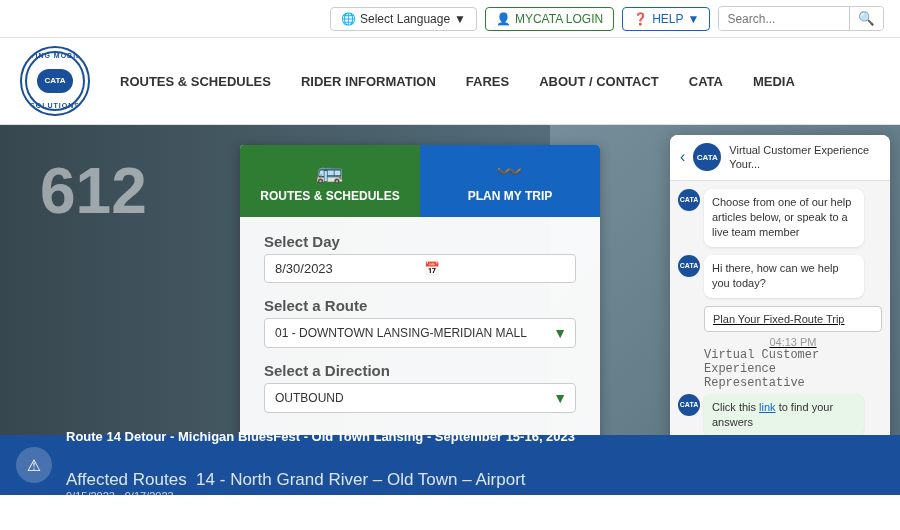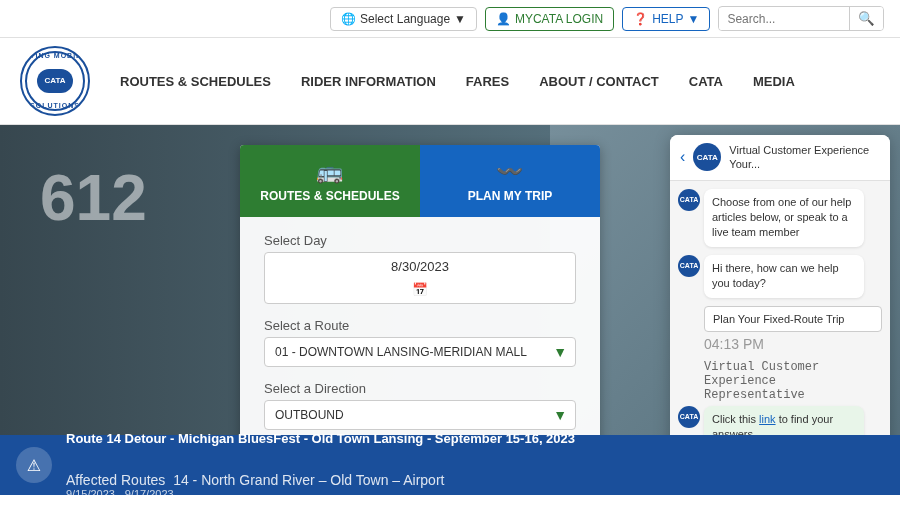--- a/index.html
+++ b/index.html
@@ -88,21 +88,21 @@
       background: linear-gradient(135deg, #b0bec5 0%, #78909c 40%, #546e7a 100%);
       display: flex; align-items: center; justify-content: center;
     }
     .bus-silhouette {
       position: absolute; left: 0; top: 0; bottom: 0; right: 350px;
       background: linear-gradient(to right, #37474f, #546e7a);
       display: flex; align-items: center;
       overflow: hidden;
     }
     .bus-number {
-      position: absolute; top: 36px; left: 40px;
+      position: absolute; top: 29px; left: 40px;
       font-size: 64px; font-weight: bold; color: #fff; opacity: 0.5;
     }
     .bus-stripe {
       position: absolute; bottom: 0; left: 0; right: 0; height: 40px;
       background: #4caf50;
     }
     .bus-stripe2 {
       position: absolute; bottom: 40px; left: 0; right: 0; height: 8px;
       background: #1565c0;
     }
@@ -124,26 +124,25 @@
       flex: 1; padding: 14px 10px;
       text-align: center; cursor: pointer;
       font-size: 12px; font-weight: bold; color: #fff;
       display: flex; flex-direction: column; align-items: center; gap: 4px;
     }
     .tab.active { background: #2e7d32; }
     .tab.inactive { background: #1565c0; }
     .tab-icon { font-size: 22px; }
     .panel-body { padding: 16px 24px 20px; }
     .field-group { margin-bottom: 14px; }
-    .field-label { font-size: 13px; color: #555; margin-bottom: 4px; }
+    .field-label { font-size: 15px; color: #555; margin-bottom: 4px; font-weight: bold; }
     .date-row {
       display: flex; align-items: center; gap: 8px;
       border: 1px solid #ccc; border-radius: 4px; padding: 6px 10px;
       background: #fff;
-      flex-direction: column;
     }
     .date-row span { flex: 1; font-size: 13px; color: #333; }
     .date-icon { font-size: 16px; color: #555; cursor: pointer; }
     .select-row {
       position: relative;
       border: 1px solid #ccc; border-radius: 4px;
       background: #fff;
     }
     .select-row select {
       width: 100%; border: none; outline: none; padding: 7px 30px 7px 10px;
@@ -190,21 +189,21 @@
       background: #1a4f9b; display: flex; align-items: center; justify-content: center;
       color: #fff; font-size: 7px; font-weight: bold; flex-shrink: 0;
     }
     .chat-bubble {
       background: #fff; border-radius: 8px; padding: 6px 8px;
       font-size: 11px; color: #333; max-width: 160px; line-height: 1.4;
       box-shadow: 0 1px 3px rgba(0,0,0,0.1);
     }
     .chat-bubble.green { background: #e8f5e9; }
     .chat-bubble a { color: #1565c0; }
-    .chat-timestamp { font-size: 14px; color: #999; text-align: left; margin-top: 2px; }
+    .chat-timestamp { font-size: 11px; color: #999; text-align: center; margin-top: 2px; }
     .chat-choices { display: flex; gap: 8px; margin-top: 4px; }
     .chat-choice-btn {
       border: 1px solid #1565c0; border-radius: 4px;
       padding: 4px 14px; font-size: 11px; color: #1565c0;
       background: #fff; cursor: pointer;
     }
     .chat-option-btn {
       display: block; width: 100%;
       background: #fff; border: 1px solid #ccc; border-radius: 4px;
       padding: 6px 8px; font-size: 11px; color: #333; text-align: left;
@@ -225,21 +224,21 @@
       position: absolute; bottom: 0; left: 0; right: 0; height: 60px;
       background: #1a4f9b; display: flex; align-items: center; padding: 0 16px; gap: 14px;
     }
     .banner-icon {
       width: 36px; height: 36px; background: rgba(255,255,255,0.2);
       border-radius: 50%; display: flex; align-items: center; justify-content: center;
       color: #fff; font-size: 16px; flex-shrink: 0;
     }
     .banner-text { color: #fff; }
     .banner-title { font-size: 13px; font-weight: bold; }
-    .banner-sub { font-size: 14px; opacity: 0.85; margin-top: 26px; }
+    .banner-sub { font-size: 17px; opacity: 0.85; margin-top: 26px; }
     .banner-date { font-size: 11px; opacity: 0.75; }
   </style>
 </head>
 <body>
 
 <div class="top-bar">
   <button class="top-bar-btn">
     <span>🌐</span>
     <span>Select Language</span>
     <span>▼</span>
@@ -338,21 +337,21 @@
     </div>
     <div class="chat-body">
       <div class="chat-msg-row">
         <div class="chat-msg-avatar">CATA</div>
         <div class="chat-bubble">Choose from one of our help articles below, or speak to a live team member</div>
       </div>
       <div class="chat-msg-row">
         <div class="chat-msg-avatar">CATA</div>
         <div class="chat-bubble">Hi there, how can we help you today?</div>
       </div>
-      <div style="margin-left: 26px; margin-bottom: 8px;">
+      <div style="margin-left: 26px;  text-decoration: underline;">
         <button class="chat-option-btn">Plan Your Fixed-Route Trip</button>
         <div class="chat-timestamp">04:13 PM</div>
       </div>
       <div style="margin-left: 26px; margin-bottom: 4px; font-size:12px; color:#666;font-family:Liberation Mono, monospace;">Virtual Customer Experience Representative</div>
       <div class="chat-msg-row">
         <div class="chat-msg-avatar">CATA</div>
         <div class="chat-bubble green">
           <span>Click this </span><a href="#">link</a><span> to find your answers</span>
         </div>
       </div>

